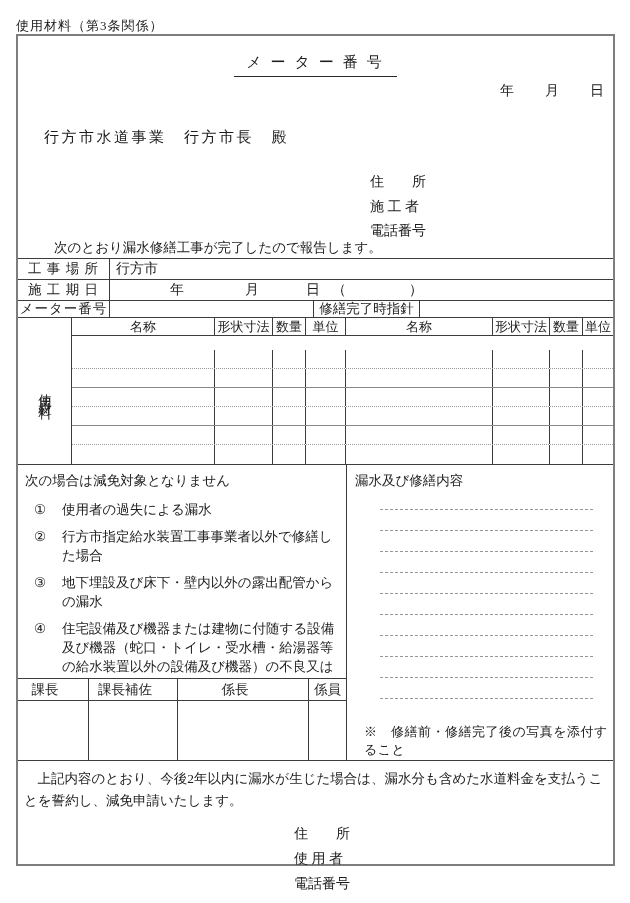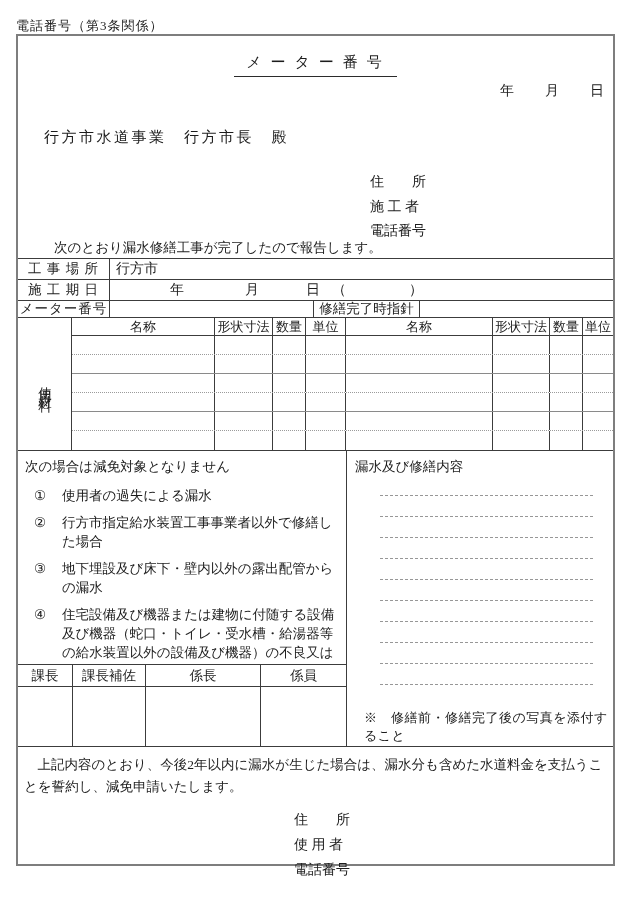--- a/index.html
+++ b/index.html
@@ -43,61 +43,61 @@
   .w-lab2 { width:106px; font-size:13.5px; justify-content:center; border-right:1px solid #3c3c3c; }
   .rest { flex:1; }
 
   
   .mat { display:flex; border-top:1px solid #3c3c3c; border-bottom:1px solid #3c3c3c; }
   .mat-side {
     width:54px; border-right:1px solid #3c3c3c; display:flex;
     align-items:center; justify-content:center;
   }
   .mat-side span { writing-mode:vertical-rl; letter-spacing:4px; font-size:13.5px; }
-  .mat-grid { flex:1; display:flex; flex-direction:column; }
+  .mat-grid { flex:1; display:flex; flex-direction:column;gap:14px; }
   .mat-head { display:flex; height:18px; border-bottom:1px solid #3c3c3c; }
   .mat-head .mcell { font-size:13px; display:flex; align-items:center; justify-content:center; }
   .mat-row { display:flex; height:19px; }
   .sep-dotted { border-bottom:1px dotted #9b9b9b; }
   .sep-solid { border-bottom:1px solid #8a8a8a; }
   .sep-last { border-bottom:none; }
   .mcell { height:100%; }
   .bl { border-left:1px solid #3c3c3c; }
   .c1 { width:142px; } .c2 { width:58px; } .c3 { width:33px; } .c4 { width:40px; }
   .c5 { width:147px; } .c6 { width:57px; } .c7 { width:33px; } .c8 { flex:1; }
 
   
   .lower { display:flex; height:295px; }
   .lower-left { width:329px; border-right:1px solid #3c3c3c; display:flex; flex-direction:column; }
   .excl { flex:1; overflow:hidden; }
   .excl-intro { margin:7px 6px 10px 7px; font-size:13.5px; }
   .ex-item { display:flex; margin:0 8px 8px 16px; font-size:13.5px; line-height:19px; }
   .ex-marker { width:18px; margin-right:10px; flex:none; }
   .ex-text { flex:1; }
   .approval { height:82px; border-top:1px solid #3c3c3c; display:flex; flex-direction:column; }
-  .ap-row { display:flex; flex:1; }
+  .ap-row { display:flex; flex:1;gap:16px; }
   .ap-head { flex:none; height:22px; border-bottom:1px solid #3c3c3c; }
   .acell { height:100%; display:flex; align-items:center; justify-content:center; font-size:13.5px; }
   .a1 { width:54px; } .a2 { width:73px; } .a3 { width:115px; } .a4 { flex:1;text-align:center; }
 
   .lower-right { flex:1; display:flex; flex-direction:column; }
   .repair-title { padding:7px 0 0 8px; font-size:13.5px; height:24px; }
   .repair-lines { margin-top:0; }
   .wline { height:21px; border-bottom:1px dashed #979797; margin-left:33px; margin-right:20px; }
   .photo-note { margin-top:24px; padding-left:17px; font-size:13px; letter-spacing:0.5px; }
 
   
   .bottom { border-top:1px solid #3c3c3c; height:124px; }
   .pledge { padding:7px 7px 0 6px; text-indent:1em; font-size:13.5px; line-height:22px; }
   .user-block { margin:9px 0 0 276px; line-height:25px; font-size:14px; }
 </style>
 </head>
 <body>
 
-<div class="form-note">電話番号（第3条関係）</div>
+<div class="form-note">使用材料（第3条関係）</div>
 
 <div class="sheet">
 
   <div class="title-wrap">
     <span class="doc-title">メーター番号</span>
   </div>
 
   <div class="date-top">
     <span>年</span>
     <span>月</span>

